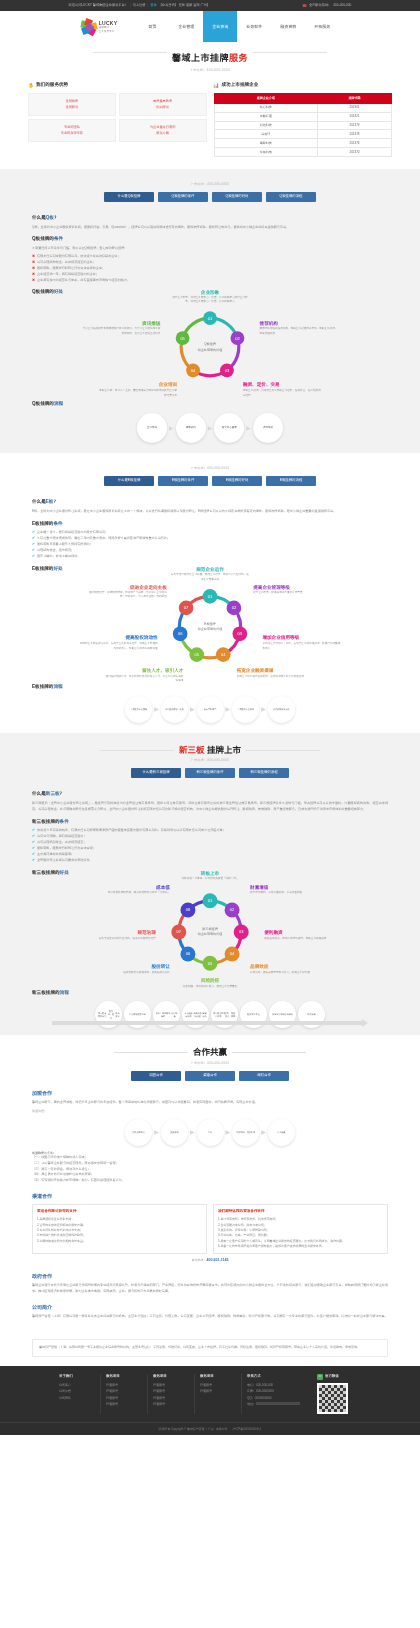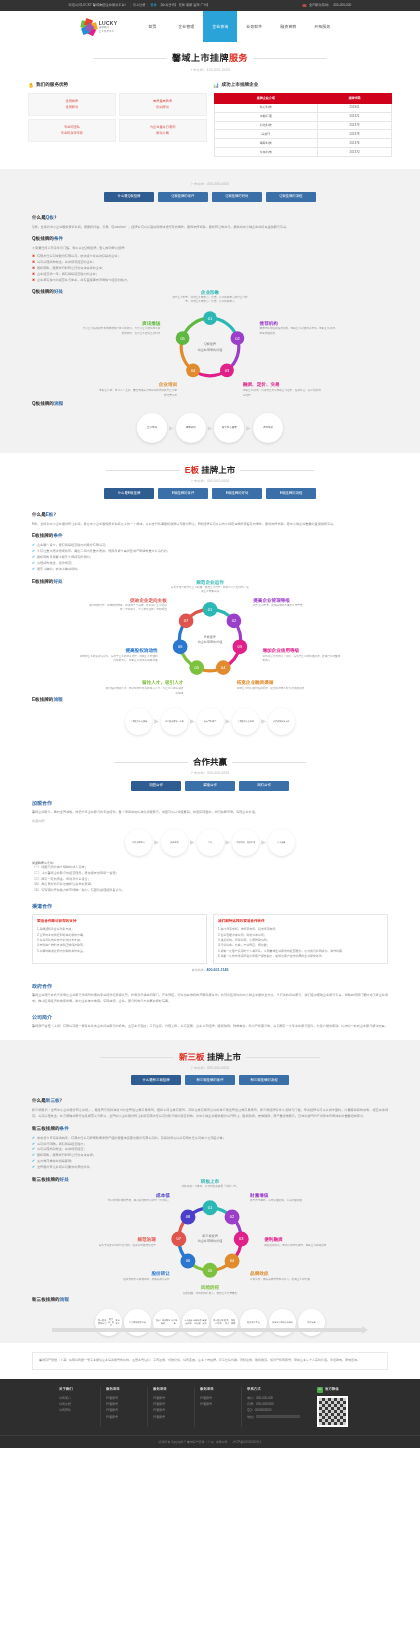--- a/index.html
+++ b/index.html
@@ -34,21 +34,21 @@
   .brandtxt{line-height:1.25;}
   .brandtxt .b1{font-size:5px;color:#444;letter-spacing:.3px;font-weight:bold;}
   .brandtxt .b2{font-size:2.6px;color:#9a9a9a;}
   .brandtxt .b3{font-size:2.6px;color:#9a9a9a;}
   .nav{display:flex;align-items:center;margin-left:18px;}
   .nav a{display:flex;align-items:center;justify-content:center;width:34px;height:31px;color:#555;font-size:4px;text-decoration:none;}
   .nav a.active{background:#2aa3d8;color:#fff;}
 
   
   .hero{padding:10px 0 6px;text-align:center;background:#fff;}
-  .hero-title{display:flex;align-items:center;justify-content:center;gap:5px;}
+  .hero-title{display:flex;align-items:flex-start;justify-content:center;gap:5px;}
   .hero-title .ln{width:74px;height:1px;background:#e2e2e2;}
   .hero-title h1{font-size:9px;font-weight:bold;color:#222;letter-spacing:.5px;white-space:nowrap;}
   .hero-title h1 em{font-style:normal;color:#e02b20;}
   .hero-sub{font-size:3px;color:#b0b0b0;margin-top:2px;letter-spacing:.4px;}
 
   
   .two-col{display:flex;gap:7px;padding:4px 28px 12px;background:#fff;}
   .col{flex:1;}
   .col-head{display:flex;align-items:center;gap:2px;margin-bottom:4px;}
   .col-head .ic{width:6px;height:6px;display:flex;align-items:center;justify-content:center;font-size:5px;}
@@ -342,25 +342,20 @@
           </div>
           <div class="flow-arrow">▶</div>
           <div class="flow-node">
             <div>挂牌成功</div>
           </div>
         </div>
     </div>
   </div>
 
   <div class="section sec-white">
-    <div class="sec-title">
-      <div class="ln"></div>
-      <h2><em>E板</em> <span>挂牌上市</span></h2>
-      <div class="ln"></div>
-    </div>
     <div class="sec-sub">上市热线：400-000-0000</div>
     <div class="tabs">
       <div class="tab sel">什么是E板挂牌</div>
       <div class="tab">E板挂牌的条件</div>
       <div class="tab">E板挂牌的好处</div>
       <div class="tab">E板挂牌的流程</div>
     </div>
     <div class="body-wrap">
       <div class="h-sub"><span>什么是</span><em>E板</em><span>？</span></div>
       <div class="para">E板，全称为中小企业股份转让系统，是在中小企业股权报价系统之上的一个板块，可以进行私募股权融资以及股份转让，E板挂牌公司可以向不特定合格投资者定向增发、股权质押贷款，是中小微企业重要的直接融资平台。</div>
@@ -451,110 +446,20 @@
           <div class="flow-arrow">▶</div>
           <div class="flow-node" style="width: 27px; height: 27px; font-size: 2.1px; padding: 2px;">
             <div>上海股交中心</div>
             <div>审核</div>
           </div>
           <div class="flow-arrow">▶</div>
           <div class="flow-node" style="width: 27px; height: 27px; font-size: 2.1px; padding: 2px;">
             <div>获得挂牌批准文件</div>
           </div>
         </div>
-    </div>
-  </div>
-
-  <div class="section sec-white">
-    <div class="sec-title">
-      <div class="ln"></div>
-      <h2>合作共赢</h2>
-      <div class="ln"></div>
-    </div>
-    <div class="sec-sub">上市热线：400-000-0000</div>
-    <div class="tabs">
-      <div class="tab sel">加盟合作</div>
-      <div class="tab">渠道合作</div>
-      <div class="tab">政府合作</div>
-    </div>
-
-    <div class="coop-block">
-      <div class="coop-h">加盟合作</div>
-      <div class="coop-p">馨域企业服务，面向全国诚邀，凭借多年企业服务的丰富经验，整个项目采用标准化流程服务，加盟商可以快速复制，快速实现盈利，共同拓展市场，实现企业价值。</div>
-      <div class="coop-note">加盟流程：</div>
-      <div class="flow" id="join-flow">
-          <div class="flow-node" style="width: 27px; height: 27px; font-size: 2.1px; padding: 2px;">
-            <div>提交加盟申请</div>
-          </div>
-          <div class="flow-arrow">▶</div>
-          <div class="flow-node" style="width: 27px; height: 27px; font-size: 2.1px; padding: 2px;">
-            <div>资质审核</div>
-          </div>
-          <div class="flow-arrow">▶</div>
-          <div class="flow-node" style="width: 27px; height: 27px; font-size: 2.1px; padding: 2px;">
-            <div>签约</div>
-          </div>
-          <div class="flow-arrow">▶</div>
-          <div class="flow-node" style="width: 27px; height: 27px; font-size: 2.1px; padding: 2px;">
-            <div>交付培训、</div>
-            <div>提供系统</div>
-          </div>
-          <div class="flow-arrow">▶</div>
-          <div class="flow-node" style="width: 27px; height: 27px; font-size: 2.1px; padding: 2px;">
-            <div>开业运营</div>
-          </div>
-        </div>
-      <div class="coop-note" style="margin-top:5px;color:#666;">加盟政策及条件：</div>
-      <div id="join-policy">
-          <div class="coop-p">（一）加盟商须为独立核算的法人实体；</div>
-          <div class="coop-p">（二）认可馨域企业服务的经营理念，愿意接受总部统一管理；</div>
-          <div class="coop-p">（三）具有一定的资金、场地及办公设备；</div>
-          <div class="coop-p">（四）具备良好的商业信誉和社会关系资源；</div>
-          <div class="coop-p">（五）有较强的开拓能力和市场推广能力，有团队管理经验者优先。</div>
-        </div>
-    </div>
-
-    <div class="coop-block">
-      <div class="coop-h">渠道合作</div>
-      <div class="coop-cols">
-        <div class="coop-card">
-          <h4>渠道合作商可获得的支持</h4>
-          <ul id="ch-left">
-              <li>1.品牌授权及企业形象支持；</li>
-              <li>2.全套的业务流程和标准化服务方案；</li>
-              <li>3.专业团队的业务培训与技术支持；</li>
-              <li>4.市场推广物料支持及区域保护政策；</li>
-              <li>5.丰厚的渠道返佣与长期的合作收益。</li>
-            </ul>
-        </div>
-        <div class="coop-card">
-          <h4>我们期待这样的渠道合作伙伴</h4>
-          <ul id="ch-right">
-              <li>1.会计师事务所、律师事务所、税务师事务所；</li>
-              <li>2.企业管理咨询公司、财务咨询公司；</li>
-              <li>3.投资机构、担保公司、小额贷款公司；</li>
-              <li>4.行业协会、商会、产业园区、孵化器；</li>
-              <li>5.拥有一定客户资源的个人或团队，认同馨域企业服务的经营理念，愿与我们共同成长、合作共赢。</li>
-              <li>6.具备一定的市场拓展能力和客户服务能力，能够为客户提供优质的企业服务体验。</li>
-            </ul>
-        </div>
-      </div>
-      <div class="coop-phone">
-        <small>合作热线：</small><span>400-601-1145</span>
-      </div>
-    </div>
-
-    <div class="coop-block">
-      <div class="coop-h">政府合作</div>
-      <div class="coop-p">馨域企业服务依托多年来在企业服务领域所积累的专业经验与资源优势，积极与各级政府部门、产业园区、行业协会等机构开展深度合作，共同为区域内的中小微企业提供全方位、多层次的综合服务。我们通过搭建企业服务平台，帮助政府部门更好地了解企业需求，推动区域经济的健康发展，助力企业做大做强，实现政府、企业、服务机构三方共赢的良好局面。</div>
-    </div>
-
-    <div class="coop-block">
-      <div class="coop-h">公司简介</div>
-      <div class="coop-p">馨域资产管理（上海）有限公司是一家专业从事企业综合服务的机构，主营业务包括：工商注册、代理记账、公司变更、企业上市挂牌、股权融资、财税筹划、知识产权服务等。公司拥有一支专业的服务团队，为客户提供高效、优质的一站式企业服务解决方案。</div>
     </div>
   </div>
 
   <div class="section sec-gray">
     <div class="sec-title">
       <div class="ln"></div>
       <h2><em>新三板</em> <span>挂牌上市</span></h2>
       <div class="ln"></div>
     </div>
     <div class="sec-sub">上市热线：400-000-0000</div>
@@ -679,20 +584,110 @@
             <div>法律文案</div>
           </div>
         </div>
       <div class="flow-bar">
           <div class="bar"></div>
           <div class="tip"></div>
         </div>
     </div>
   </div>
 
+  <div class="section sec-white">
+    <div class="sec-title">
+      <div class="ln"></div>
+      <h2>合作共赢</h2>
+      <div class="ln"></div>
+    </div>
+    <div class="sec-sub">上市热线：400-000-0000</div>
+    <div class="tabs">
+      <div class="tab sel">加盟合作</div>
+      <div class="tab">渠道合作</div>
+      <div class="tab">政府合作</div>
+    </div>
+
+    <div class="coop-block">
+      <div class="coop-h">加盟合作</div>
+      <div class="coop-p">馨域企业服务，面向全国诚邀，凭借多年企业服务的丰富经验，整个项目采用标准化流程服务，加盟商可以快速复制，快速实现盈利，共同拓展市场，实现企业价值。</div>
+      <div class="coop-note">加盟流程：</div>
+      <div class="flow" id="join-flow">
+          <div class="flow-node" style="width: 27px; height: 27px; font-size: 2.1px; padding: 2px;">
+            <div>提交加盟申请</div>
+          </div>
+          <div class="flow-arrow">▶</div>
+          <div class="flow-node" style="width: 27px; height: 27px; font-size: 2.1px; padding: 2px;">
+            <div>资质审核</div>
+          </div>
+          <div class="flow-arrow">▶</div>
+          <div class="flow-node" style="width: 27px; height: 27px; font-size: 2.1px; padding: 2px;">
+            <div>签约</div>
+          </div>
+          <div class="flow-arrow">▶</div>
+          <div class="flow-node" style="width: 27px; height: 27px; font-size: 2.1px; padding: 2px;">
+            <div>交付培训、</div>
+            <div>提供系统</div>
+          </div>
+          <div class="flow-arrow">▶</div>
+          <div class="flow-node" style="width: 27px; height: 27px; font-size: 2.1px; padding: 2px;">
+            <div>开业运营</div>
+          </div>
+        </div>
+      <div class="coop-note" style="margin-top:5px;color:#666;">加盟政策及条件：</div>
+      <div id="join-policy">
+          <div class="coop-p">（一）加盟商须为独立核算的法人实体；</div>
+          <div class="coop-p">（二）认可馨域企业服务的经营理念，愿意接受总部统一管理；</div>
+          <div class="coop-p">（三）具有一定的资金、场地及办公设备；</div>
+          <div class="coop-p">（四）具备良好的商业信誉和社会关系资源；</div>
+          <div class="coop-p">（五）有较强的开拓能力和市场推广能力，有团队管理经验者优先。</div>
+        </div>
+    </div>
+
+    <div class="coop-block">
+      <div class="coop-h">渠道合作</div>
+      <div class="coop-cols">
+        <div class="coop-card">
+          <h4>渠道合作商可获得的支持</h4>
+          <ul id="ch-left">
+              <li>1.品牌授权及企业形象支持；</li>
+              <li>2.全套的业务流程和标准化服务方案；</li>
+              <li>3.专业团队的业务培训与技术支持；</li>
+              <li>4.市场推广物料支持及区域保护政策；</li>
+              <li>5.丰厚的渠道返佣与长期的合作收益。</li>
+            </ul>
+        </div>
+        <div class="coop-card">
+          <h4>我们期待这样的渠道合作伙伴</h4>
+          <ul id="ch-right">
+              <li>1.会计师事务所、律师事务所、税务师事务所；</li>
+              <li>2.企业管理咨询公司、财务咨询公司；</li>
+              <li>3.投资机构、担保公司、小额贷款公司；</li>
+              <li>4.行业协会、商会、产业园区、孵化器；</li>
+              <li>5.拥有一定客户资源的个人或团队，认同馨域企业服务的经营理念，愿与我们共同成长、合作共赢。</li>
+              <li>6.具备一定的市场拓展能力和客户服务能力，能够为客户提供优质的企业服务体验。</li>
+            </ul>
+        </div>
+      </div>
+      <div class="coop-phone">
+        <small>合作热线：</small><span>400-601-1145</span>
+      </div>
+    </div>
+
+    <div class="coop-block">
+      <div class="coop-h">政府合作</div>
+      <div class="coop-p">馨域企业服务依托多年来在企业服务领域所积累的专业经验与资源优势，积极与各级政府部门、产业园区、行业协会等机构开展深度合作，共同为区域内的中小微企业提供全方位、多层次的综合服务。我们通过搭建企业服务平台，帮助政府部门更好地了解企业需求，推动区域经济的健康发展，助力企业做大做强，实现政府、企业、服务机构三方共赢的良好局面。</div>
+    </div>
+
+    <div class="coop-block">
+      <div class="coop-h">公司简介</div>
+      <div class="coop-p">馨域资产管理（上海）有限公司是一家专业从事企业综合服务的机构，主营业务包括：工商注册、代理记账、公司变更、企业上市挂牌、股权融资、财税筹划、知识产权服务等。公司拥有一支专业的服务团队，为客户提供高效、优质的一站式企业服务解决方案。</div>
+    </div>
+  </div>
+
   <div class="aboutbox">馨域资产管理（上海）有限公司是一家专业提供企业综合服务的机构，主营业务包括：工商注册、代理记账、公司变更、企业上市挂牌、员工社保代缴、商标注册、股权融资、知识产权等服务，帮助企业与个人实现价值，欢迎致电、来电咨询。</div>
 
   <div class="footer">
     <div class="foot-inner" id="foot-inner">
         <div class="foot-col">
           <h5>关于我们</h5>
           <a>公司简介</a>
           <a>公司历程</a>
           <a>公司团队</a>
         </div>

